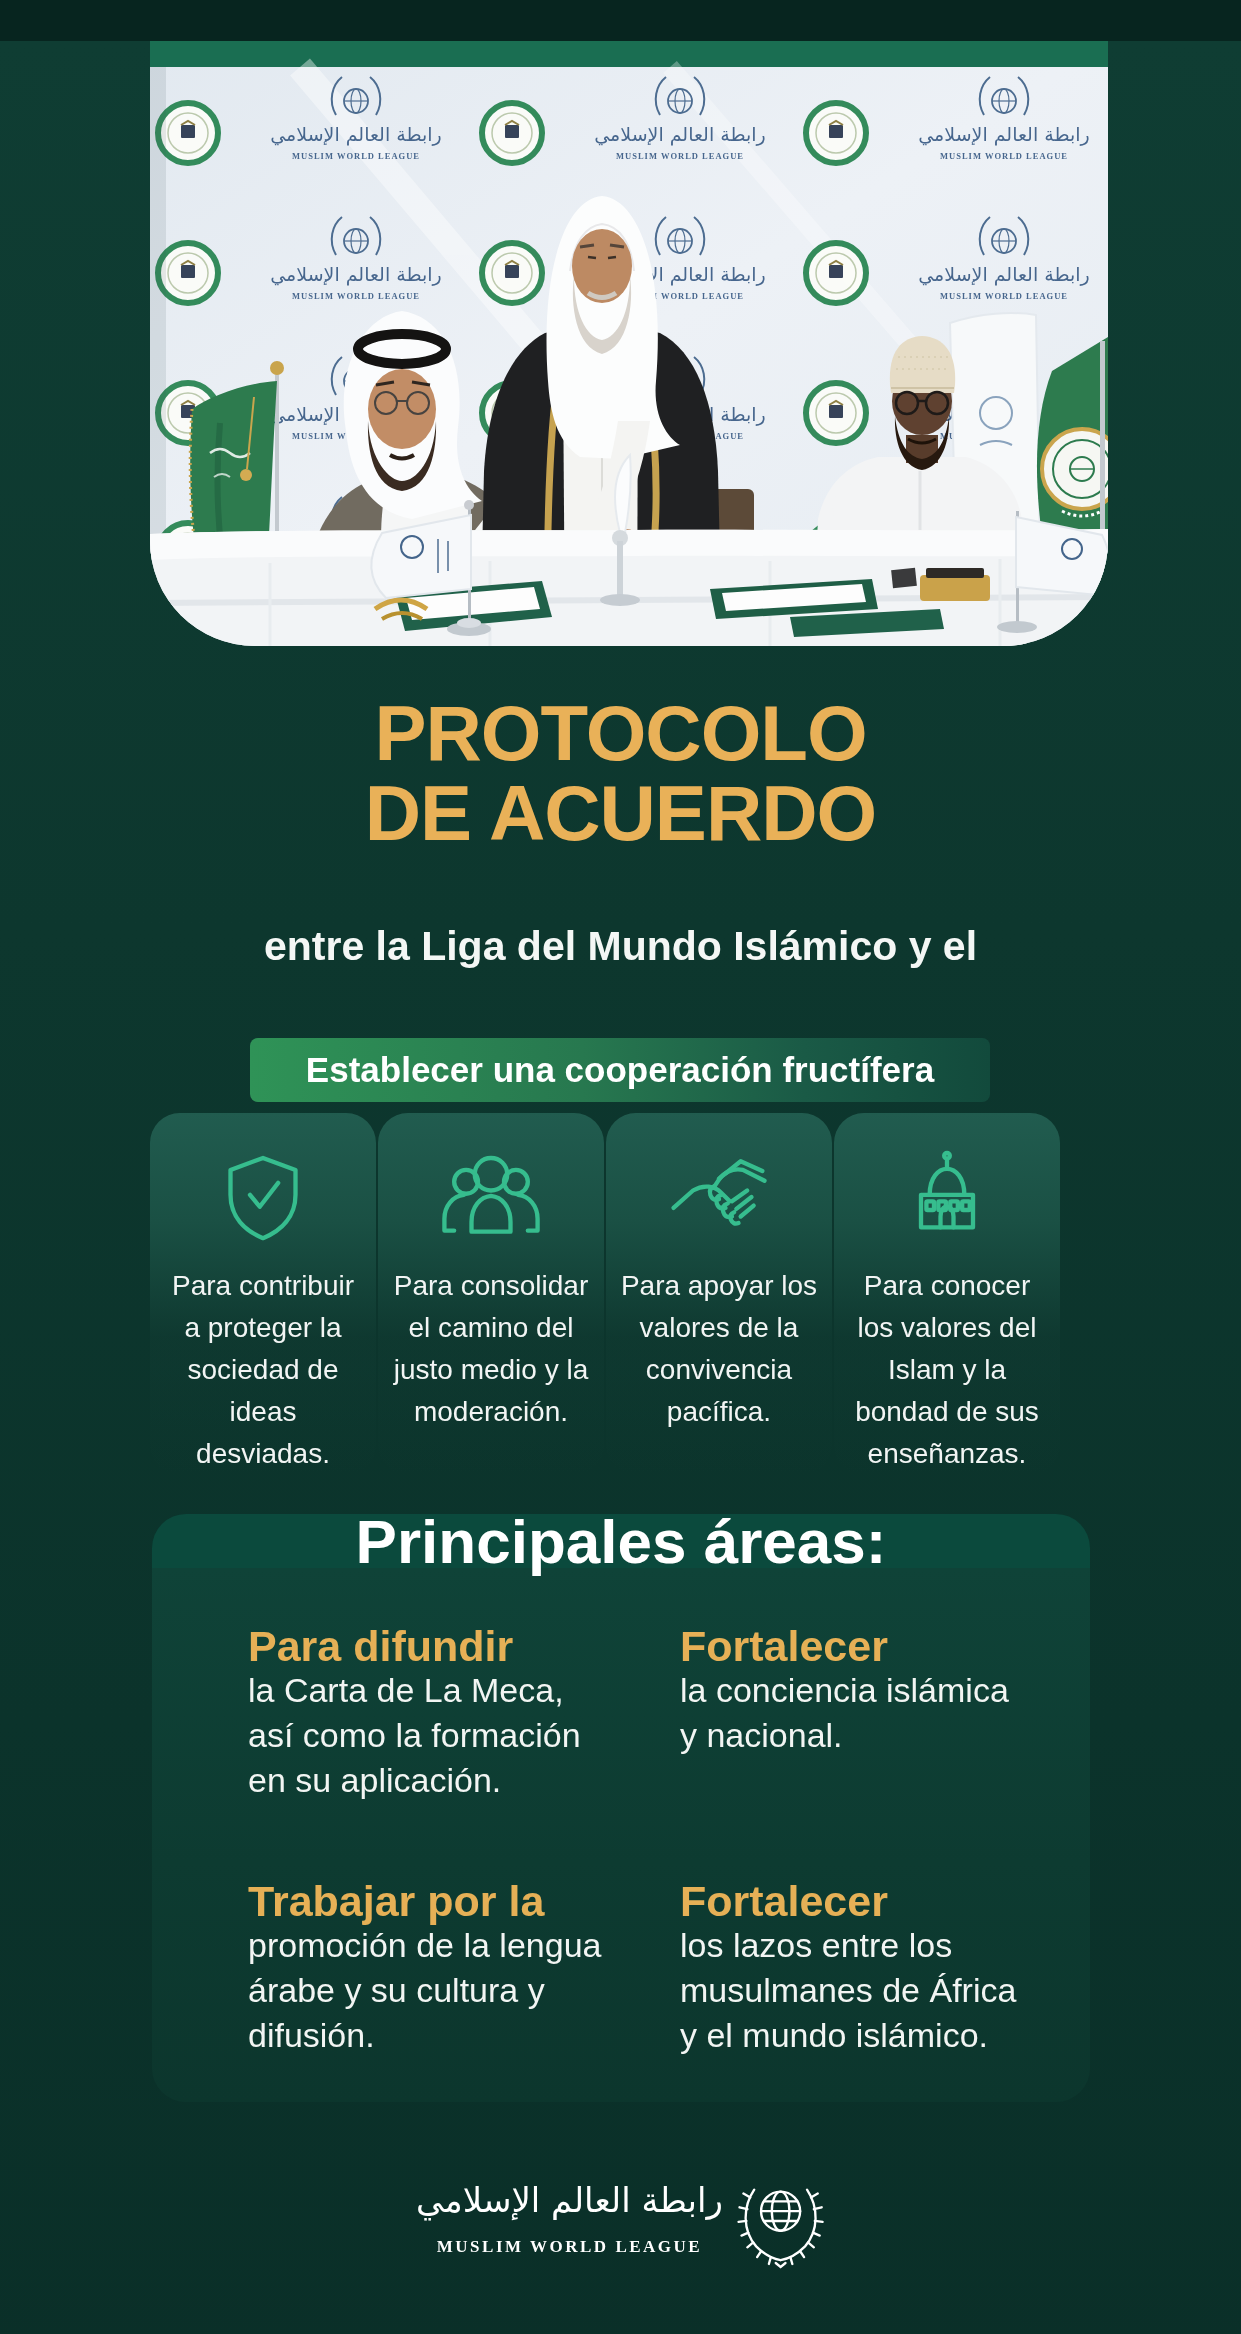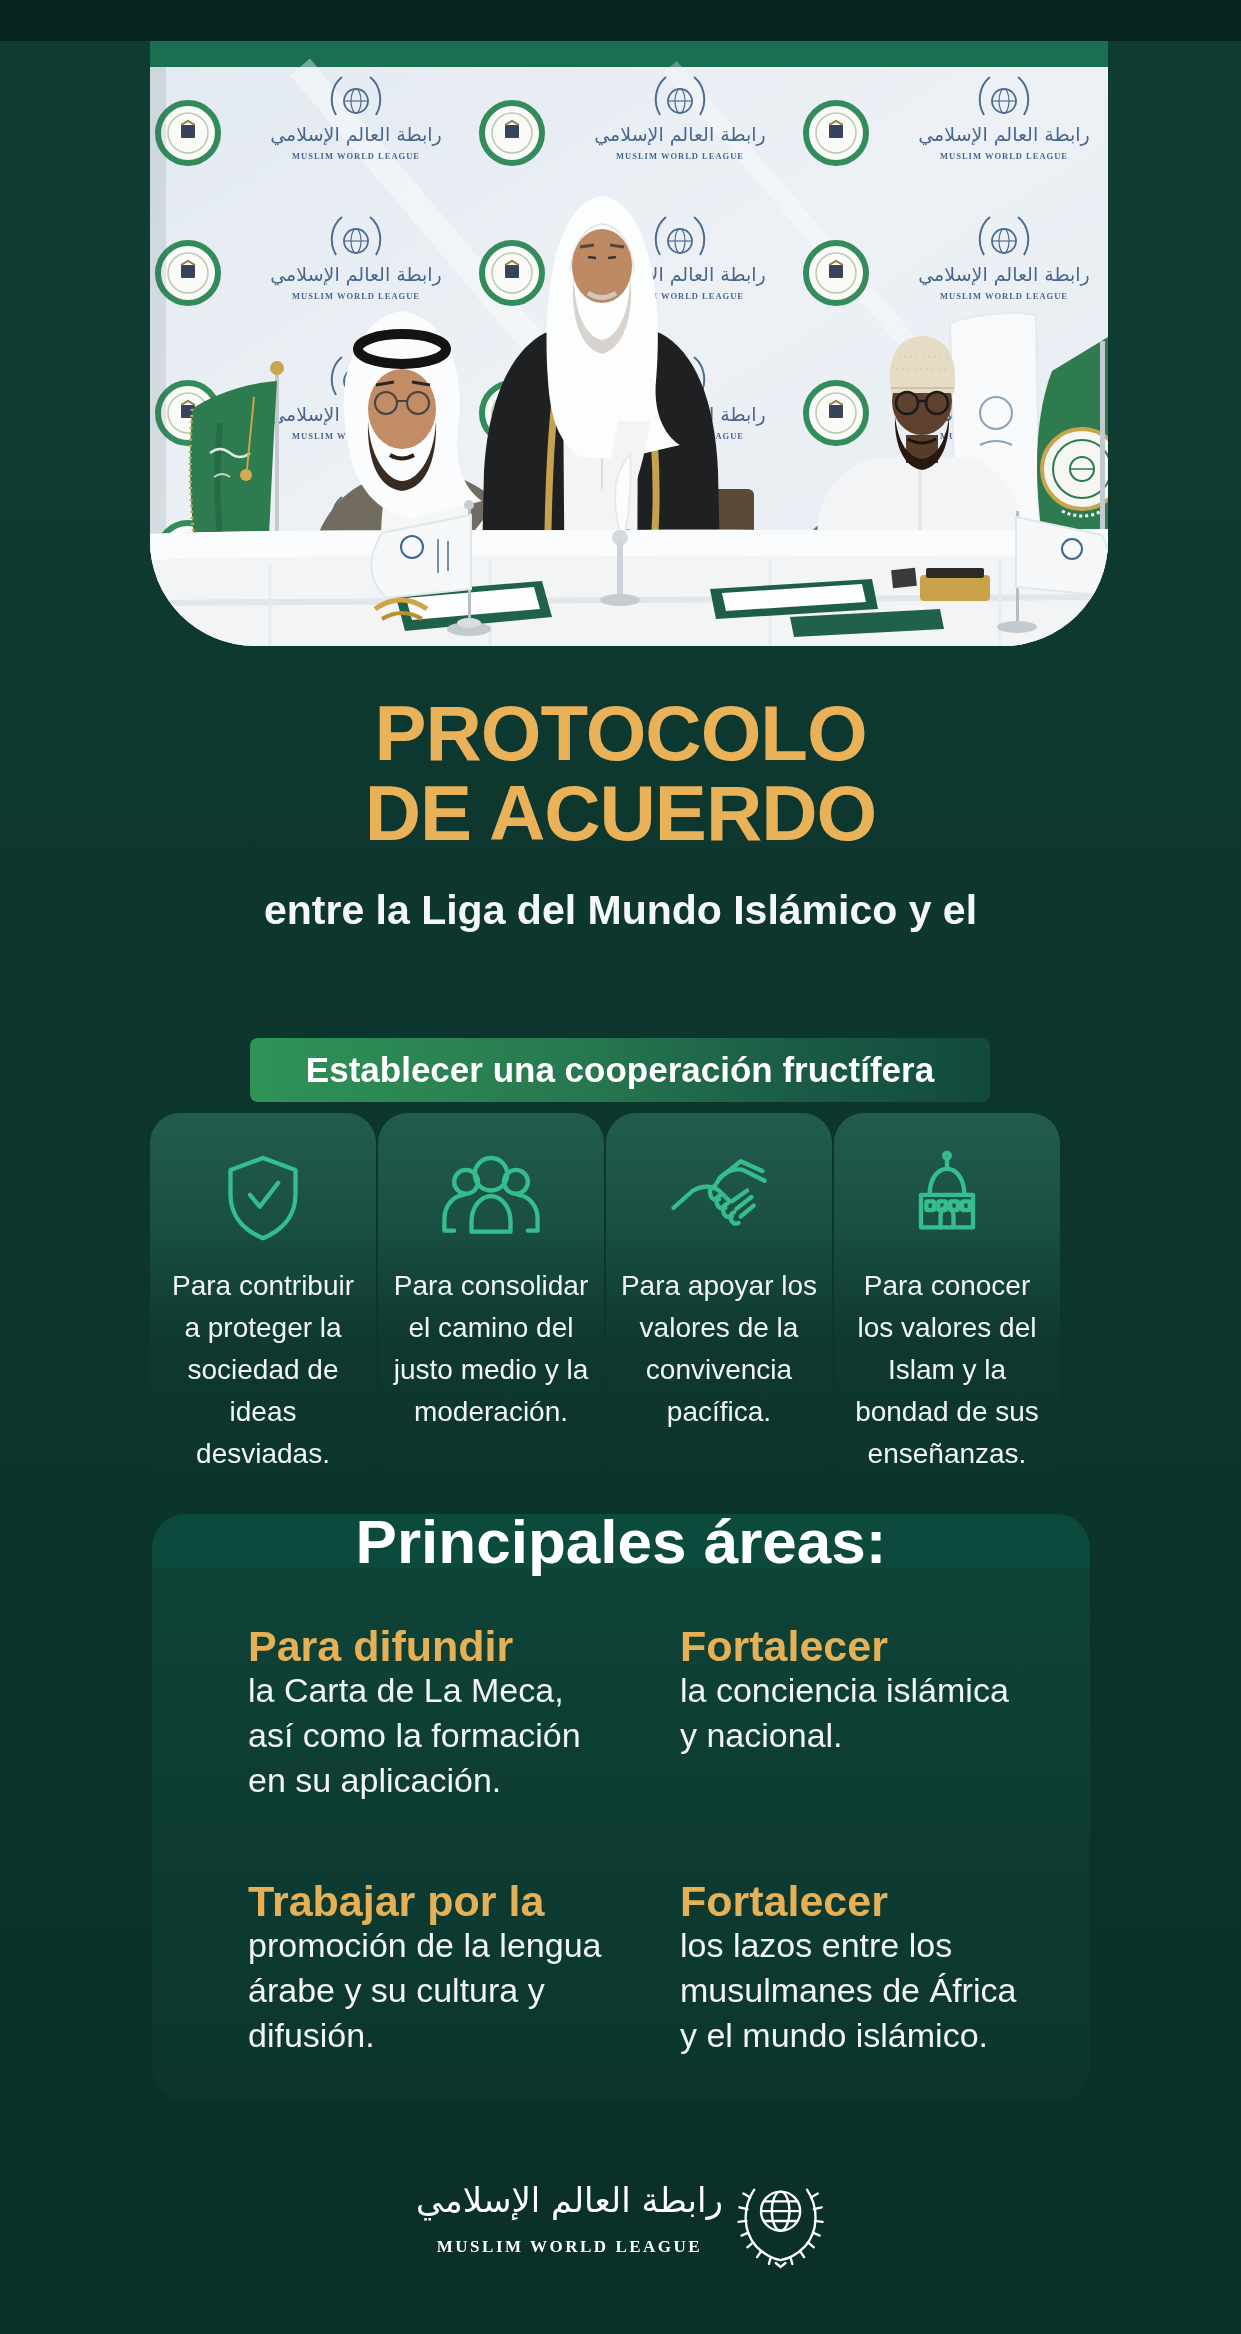--- a/index.html
+++ b/index.html
@@ -6,21 +6,21 @@
   .page{position:relative;width:1241px;height:2334px;overflow:hidden;
         font-family:"Liberation Sans",sans-serif;
         background:linear-gradient(180deg,#0f3d33 0%,#0d372e 38%,#0b332b 72%,#0a2f28 100%);margin-top:41px;}
   
   .photo{position:absolute;left:150px;top:0;width:958px;height:605px;
          border-radius:0 0 105px 105px;overflow:hidden;}
   .photo svg{display:block;width:100%;height:100%;}
   
   .title{position:absolute;left:0;top:652px;width:100%;text-align:center;
          font-size:78px;line-height:80px;font-weight:700;letter-spacing:-1px;color:#e9b158;}
-  .subtitle{position:absolute;left:0;top:842px;width:100%;text-align:center;
+  .subtitle{position:absolute;left:0;top:878px;width:100%;text-align:center;
             font-size:41px;line-height:54px;font-weight:700;color:#f4f7f5;}
   .pill{position:absolute;left:250px;top:997px;width:740px;height:64px;border-radius:8px;
         background:linear-gradient(90deg,#2f9357 0%,#27784f 45%,#1a5a46 75%,#124a3c 100%);
         display:flex;align-items:center;justify-content:center;
         font-size:35px;font-weight:700;color:#ffffff;white-space:nowrap;}
   
   .cards{position:absolute;left:150px;top:1072px;width:958px;display:flex;gap:2px;}
   .card{width:226px;border-radius:30px;min-height:332px;
         background:linear-gradient(180deg,#215c4f 0%,#1a5044 30%,rgba(18,61,52,.45) 62%,rgba(13,48,40,0) 100%);
         display:flex;flex-direction:column;align-items:center;}

